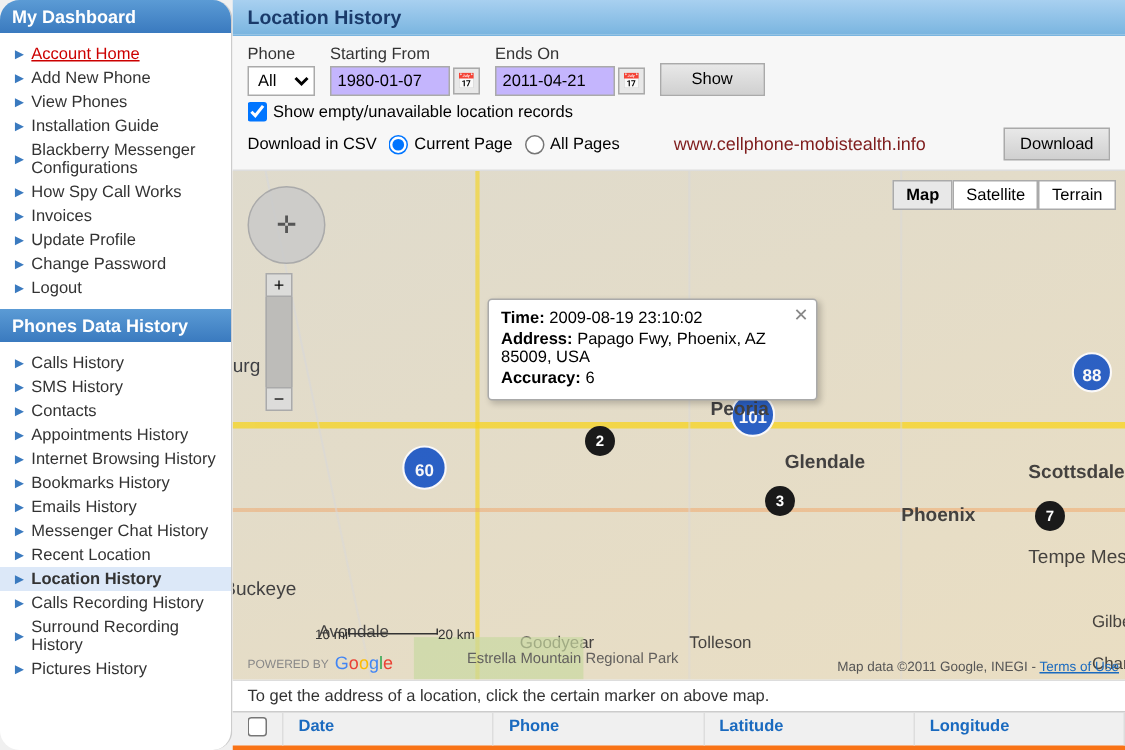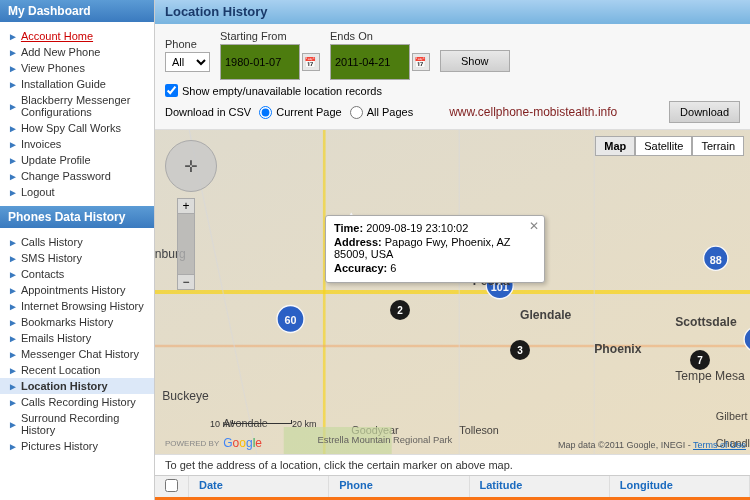--- a/index.html
+++ b/index.html
@@ -1,37 +1,37 @@
 <!DOCTYPE html>
 <html><head>
   <meta charset="utf-8">
   <style>
     * { margin: 0; padding: 0; box-sizing: border-box; }
     body { font-family: Arial, sans-serif; font-size: 12px; background: #f0f0f0; width: 750px; height: 500px; overflow: hidden; display: flex; }
 
     
-    .sidebar { width: 155px; min-width: 155px; background: #fff; border-right: 1px solid #ccc; overflow-y: auto; height: 500px; }
+    .sidebar { width: 155px; min-width: 155px; background: #fff; border-right: 1px solid #ccc; overflow-y: auto; height: 500px; border-radius: 13px; }
     .sidebar-section { background: linear-gradient(to bottom, #5b9bd5, #3a7abf); color: white; font-weight: bold; padding: 4px 8px; font-size: 12px; }
     .sidebar-item { display: flex; align-items: center; padding: 2px 8px; cursor: pointer; color: #333; font-size: 11px; }
     .sidebar-item a { color: #c00; text-decoration: underline; font-size: 11px; }
     .sidebar-item .bullet { color: #3a7abf; font-size: 10px; margin-right: 3px; font-weight: bold; }
     .sidebar-divider { height: 6px; }
 
     
     .main { flex: 1; display: flex; flex-direction: column; height: 500px; overflow: hidden; }
     .main-header { background: linear-gradient(to bottom, #a8d0f0, #7ab5e0); padding: 4px 10px; font-weight: bold; font-size: 13px; color: #1a3a6a; border-bottom: 1px solid #7ab5e0; }
 
     
     .controls-bar { background: #f7f7f7; border-bottom: 1px solid #ddd; padding: 6px 10px; }
     .controls-row1 { display: flex; align-items: center; gap: 10px; margin-bottom: 4px; }
     .controls-row2 { display: flex; align-items: center; gap: 8px; }
     .field-label { font-size: 11px; color: #333; margin-bottom: 2px; }
     .field-group { display: flex; flex-direction: column; }
     .field-input-row { display: flex; align-items: center; gap: 2px; }
-    .field-input { border: 1px solid #aaa; padding: 2px 4px; font-size: 11px; background: #4d7c0f; height: 36px; }
+    .field-input { border: 1px solid #aaa; padding: 2px 4px; font-size: 11px; background: #c4b5fd; height: 20px; }
     .phone-select { width: 45px; border: 1px solid #aaa; padding: 2px; font-size: 11px; height: 20px; background: white; }
     .date-input { width: 80px; }
     .cal-icon { width: 18px; height: 18px; background: #e8e8e8; border: 1px solid #aaa; cursor: pointer; display: flex; align-items: center; justify-content: center; font-size: 10px; }
     .show-btn { background: linear-gradient(to bottom, #e8e8e8, #d0d0d0); border: 1px solid #aaa; padding: 3px 20px; cursor: pointer; font-size: 11px; height: 22px; }
     .download-btn { background: linear-gradient(to bottom, #e8e8e8, #d0d0d0); border: 1px solid #aaa; padding: 3px 10px; cursor: pointer; font-size: 11px; height: 22px; margin-left: auto; }
     .checkbox-row { display: flex; align-items: center; gap: 4px; font-size: 11px; }
     .csv-row { display: flex; align-items: center; gap: 8px; font-size: 11px; }
     .brand-link { color: #7f1d1d; font-size: 12px; margin-left: 36px; }
     .radio-group { display: flex; align-items: center; gap: 4px; }
 

